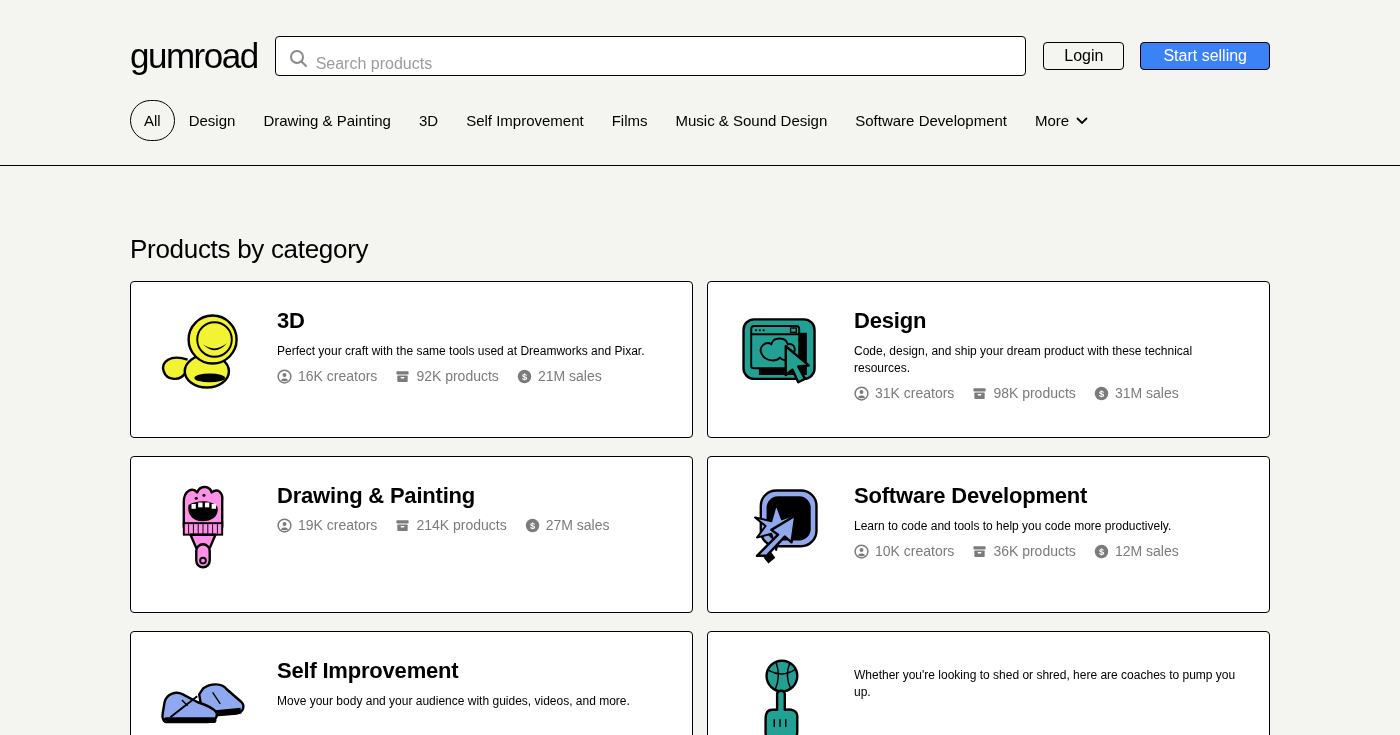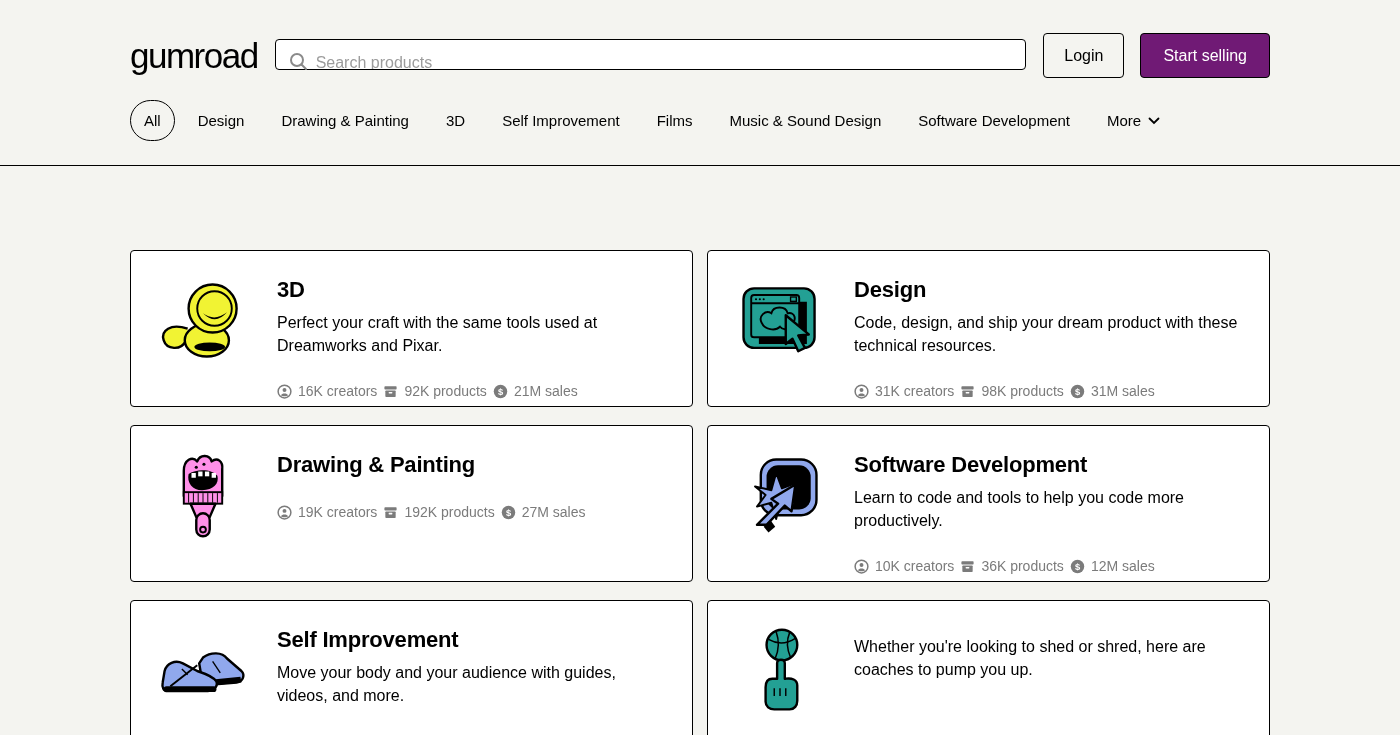--- a/index.html
+++ b/index.html
@@ -12,53 +12,53 @@
   
   .header { background: #f4f4f0; border-bottom: 1px solid #000; padding: 33px 130px 0 130px; }
   .header-top { display: flex; align-items: center; height: 45px; }
   .logo {
     font-size: 35px; font-weight: 400; letter-spacing: -1.5px; line-height: 1;
     text-transform: lowercase; cursor: pointer; white-space: nowrap;
   }
   .search-wrap { position: relative; flex: 1; margin: 0 17px; }
   .search-wrap svg { position: absolute; left: 14px; top: 13px; }
   .search-input {
-    width: 100%; height: 31px; border: 1px solid #000; border-radius: 4px;
+    width: 100%; height: 40px; border: 1px solid #000; border-radius: 4px;
     background: #fff; padding: 16px 14px 0 40px; font-size: 16px;
     font-family: "Liberation Sans", sans-serif; color: #000; outline: none;
   }
   .search-input::placeholder { color: #9c9c9c; }
   .btn {
-    height: 45px; border-radius: 4px; font-size: 16px; cursor: pointer;
+    height: 28px; border-radius: 4px; font-size: 16px; cursor: pointer;
     font-family: "Liberation Sans", sans-serif; display: inline-flex;
     align-items: center; justify-content: center; white-space: nowrap;
   }
   .btn-login { background: transparent; border: 1px solid #000; color: #000; padding: 0 20px; }
-  .btn-sell { background: #701a75; border: 1px solid #000; color: #fff; padding: 0 22px; margin-left: 16px; }
-  .nav { display: flex; align-items: flex-end; gap: 9px; margin-top: 22px; padding-bottom: 24px; list-style: none; }
+  .btn-sell { background: #3b82f6; border: 1px solid #000; color: #fff; padding: 0 22px; margin-left: 16px; }
+  .nav { display: flex; align-items: flex-end; margin-top: 22px; padding-bottom: 24px; list-style: none; }
   .nav-item {
     font-size: 15px; padding: 11px 13px; border: 1px solid transparent;
     border-radius: 999px; cursor: pointer; white-space: nowrap;
     display: inline-flex; align-items: center; gap: 7px;
   }
   .nav-item.selected { border-color: #000; }
   
   .main { padding: 68px 130px 0 130px; }
   .page-title { font-size: 26px; font-weight: 500; letter-spacing: -0.3px; }
   .cards { display: grid; grid-template-columns: 1fr 1fr; column-gap: 14px; row-gap: 18px; margin-top: 16px; }
   .card {
     background: #fff; border: 1px solid #000; border-radius: 4px;
     height: 157px; padding: 20px 24px; display: flex; align-items: flex-start;
     gap: 26px; cursor: pointer; overflow: hidden;
   }
   .card-icon { width: 96px; height: 100px; flex: 0 0 96px; display: flex; align-items: center; justify-content: center; }
   .card-body { padding-top: 6px; }
   .card-title { font-size: 22px; font-weight: 700; letter-spacing: -0.2px; }
-  .card-desc { font-size: 16px; line-height: 1.42; margin-top: 9px; max-width: 400px; }
-  .card-stats { display: flex; align-items: center; gap: 6px; margin-top: 26px; color: #7b7b7b; font-size: 14px; }
+  .card-desc { font-size: 12px; line-height: 1.42; margin-top: 9px; max-width: 400px; }
+  .card-stats { display: flex; align-items: center; gap: 18px; margin-top: 8px; color: #7b7b7b; font-size: 14px; }
   .stat { display: inline-flex; align-items: center; gap: 6px; }
 </style>
 </head>
 <body>
 
 <header class="header">
   <div class="header-top">
     <div class="logo">gumroad</div>
 
     <div class="search-wrap">
@@ -85,20 +85,21 @@
     <li class="nav-item">
       <span>More</span>
       <svg width="12" height="8" viewBox="0 0 12 8">
         <path d="M1.5 1.5 L6 6 L10.5 1.5" fill="none" stroke="#000" stroke-width="1.8" stroke-linecap="round"></path>
       </svg>
     </li>
   </ul>
 </header>
 
 <main class="main">
+  <h1 class="page-title">Products by category</h1>
 
   <div class="cards">
 
     <div class="card">
       <div class="card-icon">
         <svg width="96" height="96" viewBox="0 0 100 100">
           <path d="M34 58 C16 52 6 60 9 70 C12 80 27 81 32 71" fill="#f1f333" stroke="#000" stroke-width="2.5" stroke-linejoin="round"></path>
           <ellipse cx="54" cy="70" rx="23" ry="17" fill="#f1f333" stroke="#000" stroke-width="2.5"></ellipse>
           <circle cx="60" cy="37" r="25" fill="#f1f333" stroke="#000" stroke-width="2.5"></circle>
           <circle cx="62" cy="37" r="18" fill="none" stroke="#000" stroke-width="2"></circle>
@@ -217,21 +218,21 @@
               <path d="M4.3 12.3 C5 9.5 11 9.5 11.7 12.3 C10.8 13.4 5.2 13.4 4.3 12.3 Z" fill="#7b7b7b"></path>
             </svg>
             <span>19K creators</span>
           </span>
           <span class="stat">
             <svg width="15" height="15" viewBox="0 0 16 16">
               <rect x="1.5" y="2.5" width="13" height="3.4" rx="0.8" fill="#7b7b7b"></rect>
               <rect x="2.5" y="7" width="11" height="6.8" rx="0.8" fill="#7b7b7b"></rect>
               <rect x="6" y="8.4" width="4" height="1.6" rx="0.6" fill="#fff"></rect>
             </svg>
-            <span>192K products</span>
+            <span>214K products</span>
           </span>
           <span class="stat">
             <svg width="15" height="15" viewBox="0 0 16 16">
               <circle cx="8" cy="8" r="7.2" fill="#7b7b7b"></circle>
               <text x="8" y="11.4" text-anchor="middle" font-family="Liberation Sans, sans-serif" font-size="10" font-weight="bold" fill="#fff">$</text>
             </svg>
             <span>27M sales</span>
           </span>
         </div>
       </div>

